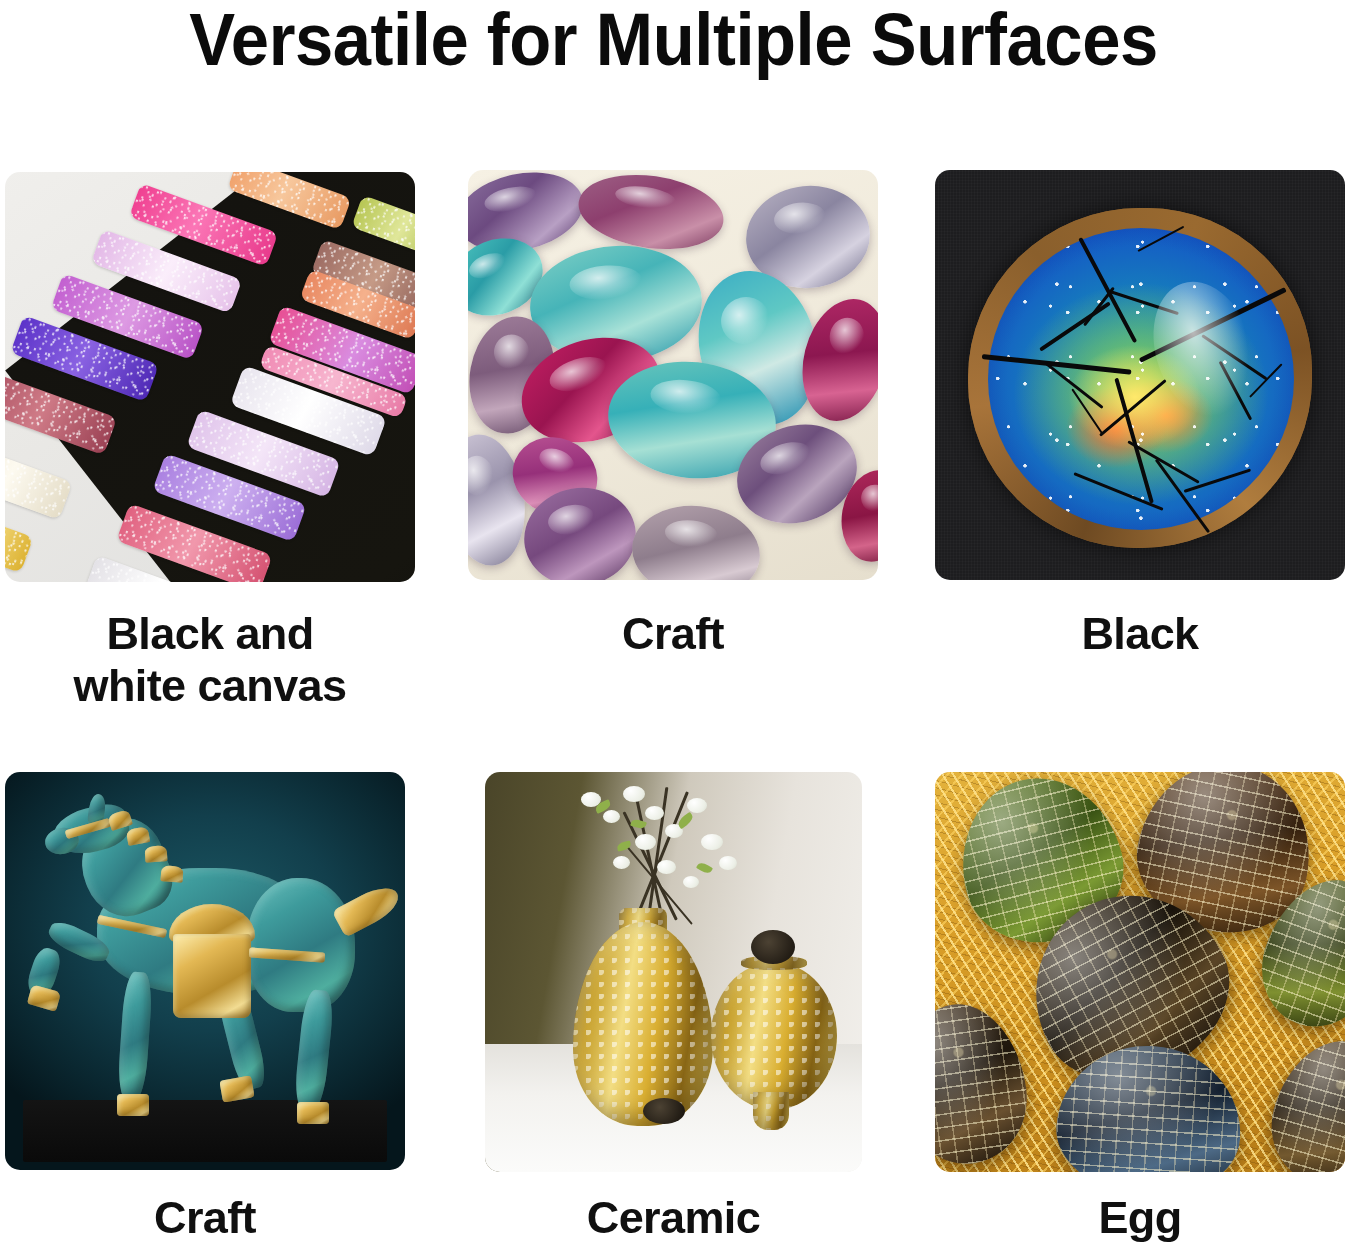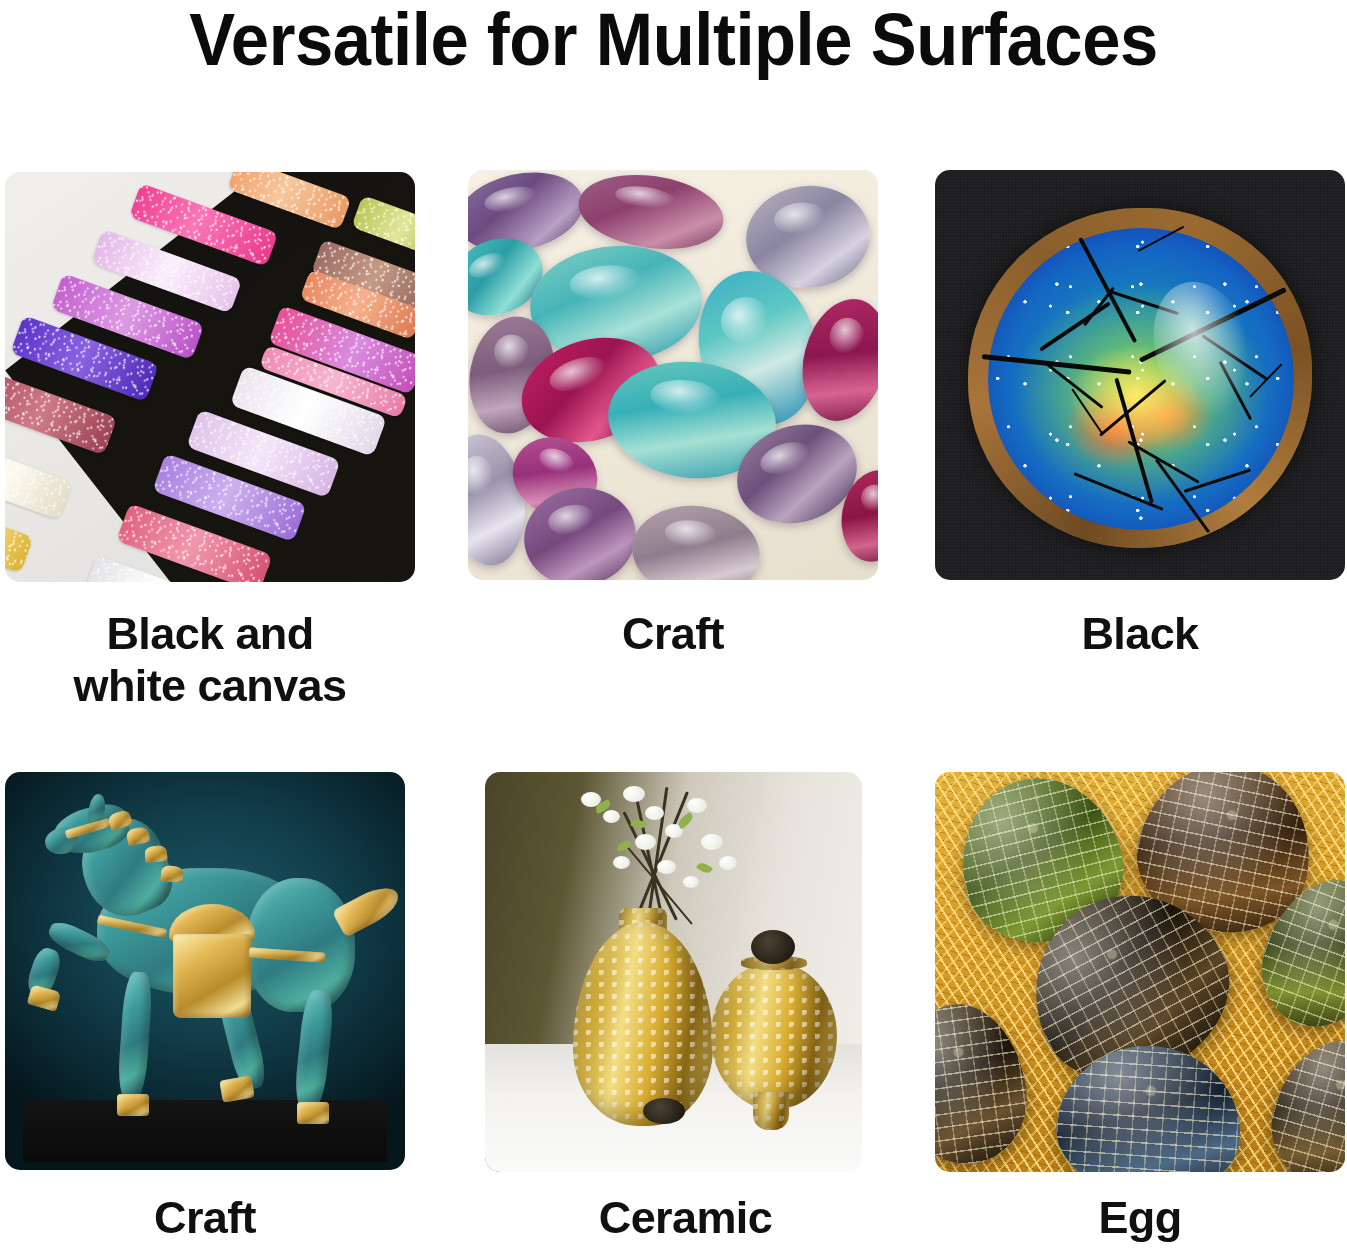--- a/index.html
+++ b/index.html
@@ -522,21 +522,21 @@
 
       <div class="vase" style="left:226px;top:190px;width:126px;height:148px;border-radius:50%;"></div>
       <div class="vase" style="left:268px;top:320px;width:36px;height:38px;border-radius:0 0 40% 40%;"></div>
       <div class="vase" style="left:256px;top:184px;width:66px;height:14px;border-radius:40%;"></div>
 
       <div class="pinecone" style="left:266px;top:158px;width:44px;height:34px;"></div>
       <div class="pinecone" style="left:158px;top:326px;width:42px;height:26px;"></div>
     </div>
   </div>
 
-  <div class="caption" style="left:497px;top:1192px;width:377px;">Ceramic</div>
+  <div class="caption" style="left:485px;top:1192px;width:377px;">Ceramic</div>
 </div>
 
 <div class="cell">
 
   <div class="tile" id="tile-egg">
     <div class="tile-inner">
       <div class="egg-bg"></div>
       <div class="straw"></div>
 
       <div class="egg" style="left:26px;top:6px;width:160px;height:164px;transform:rotate(-14deg);

